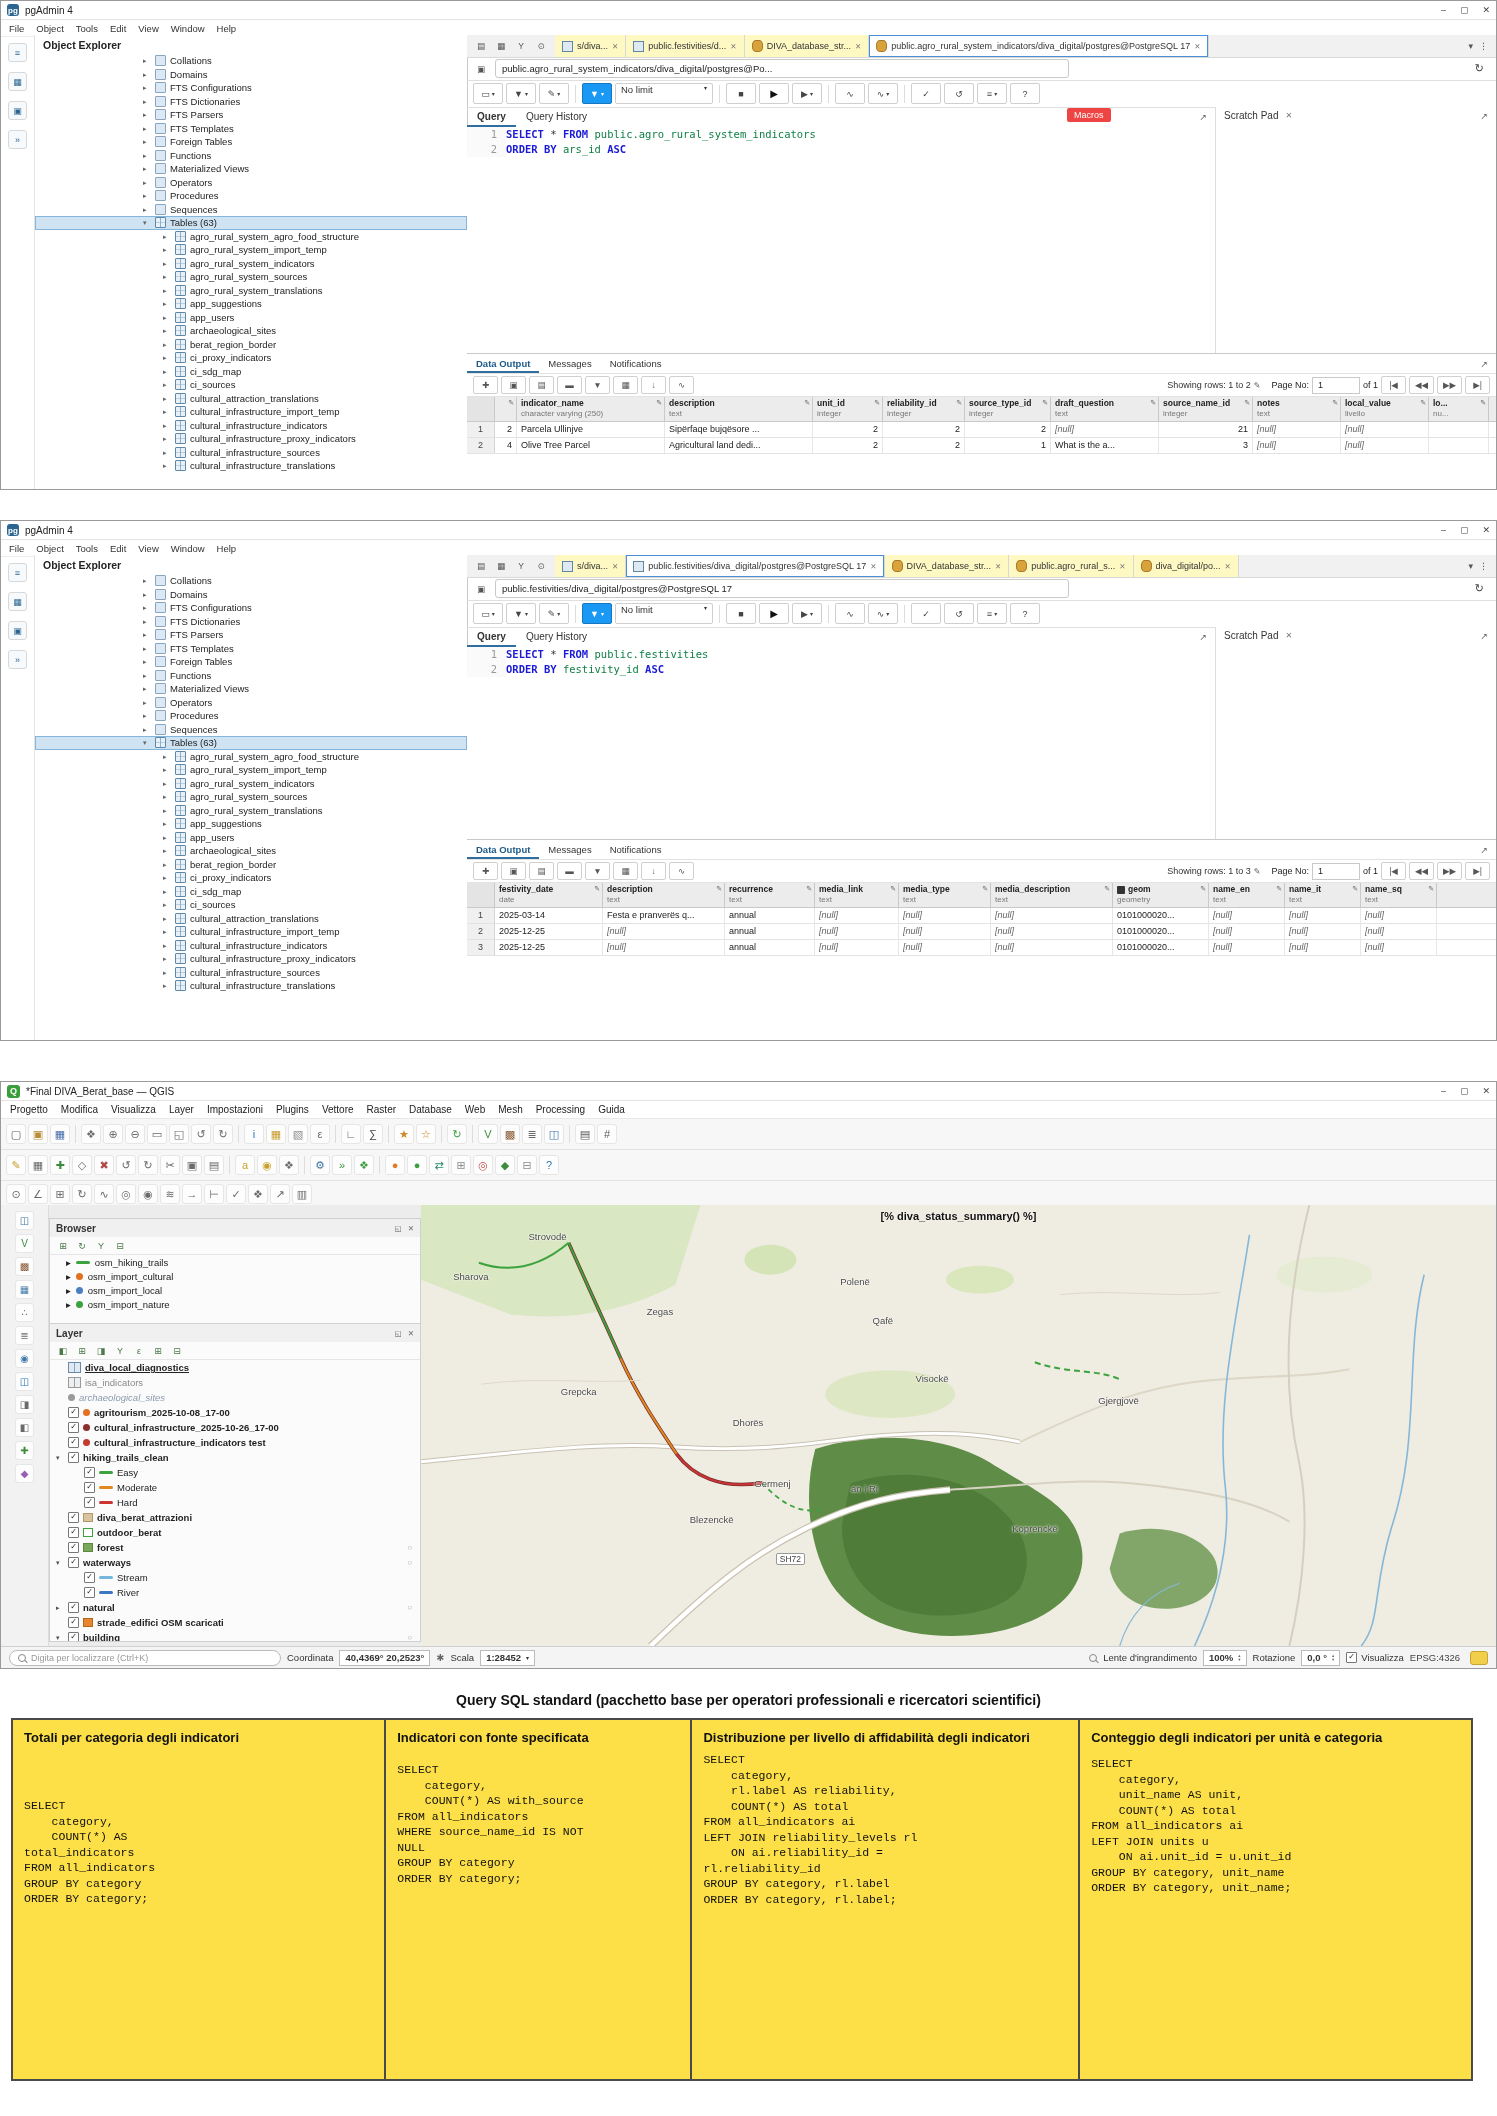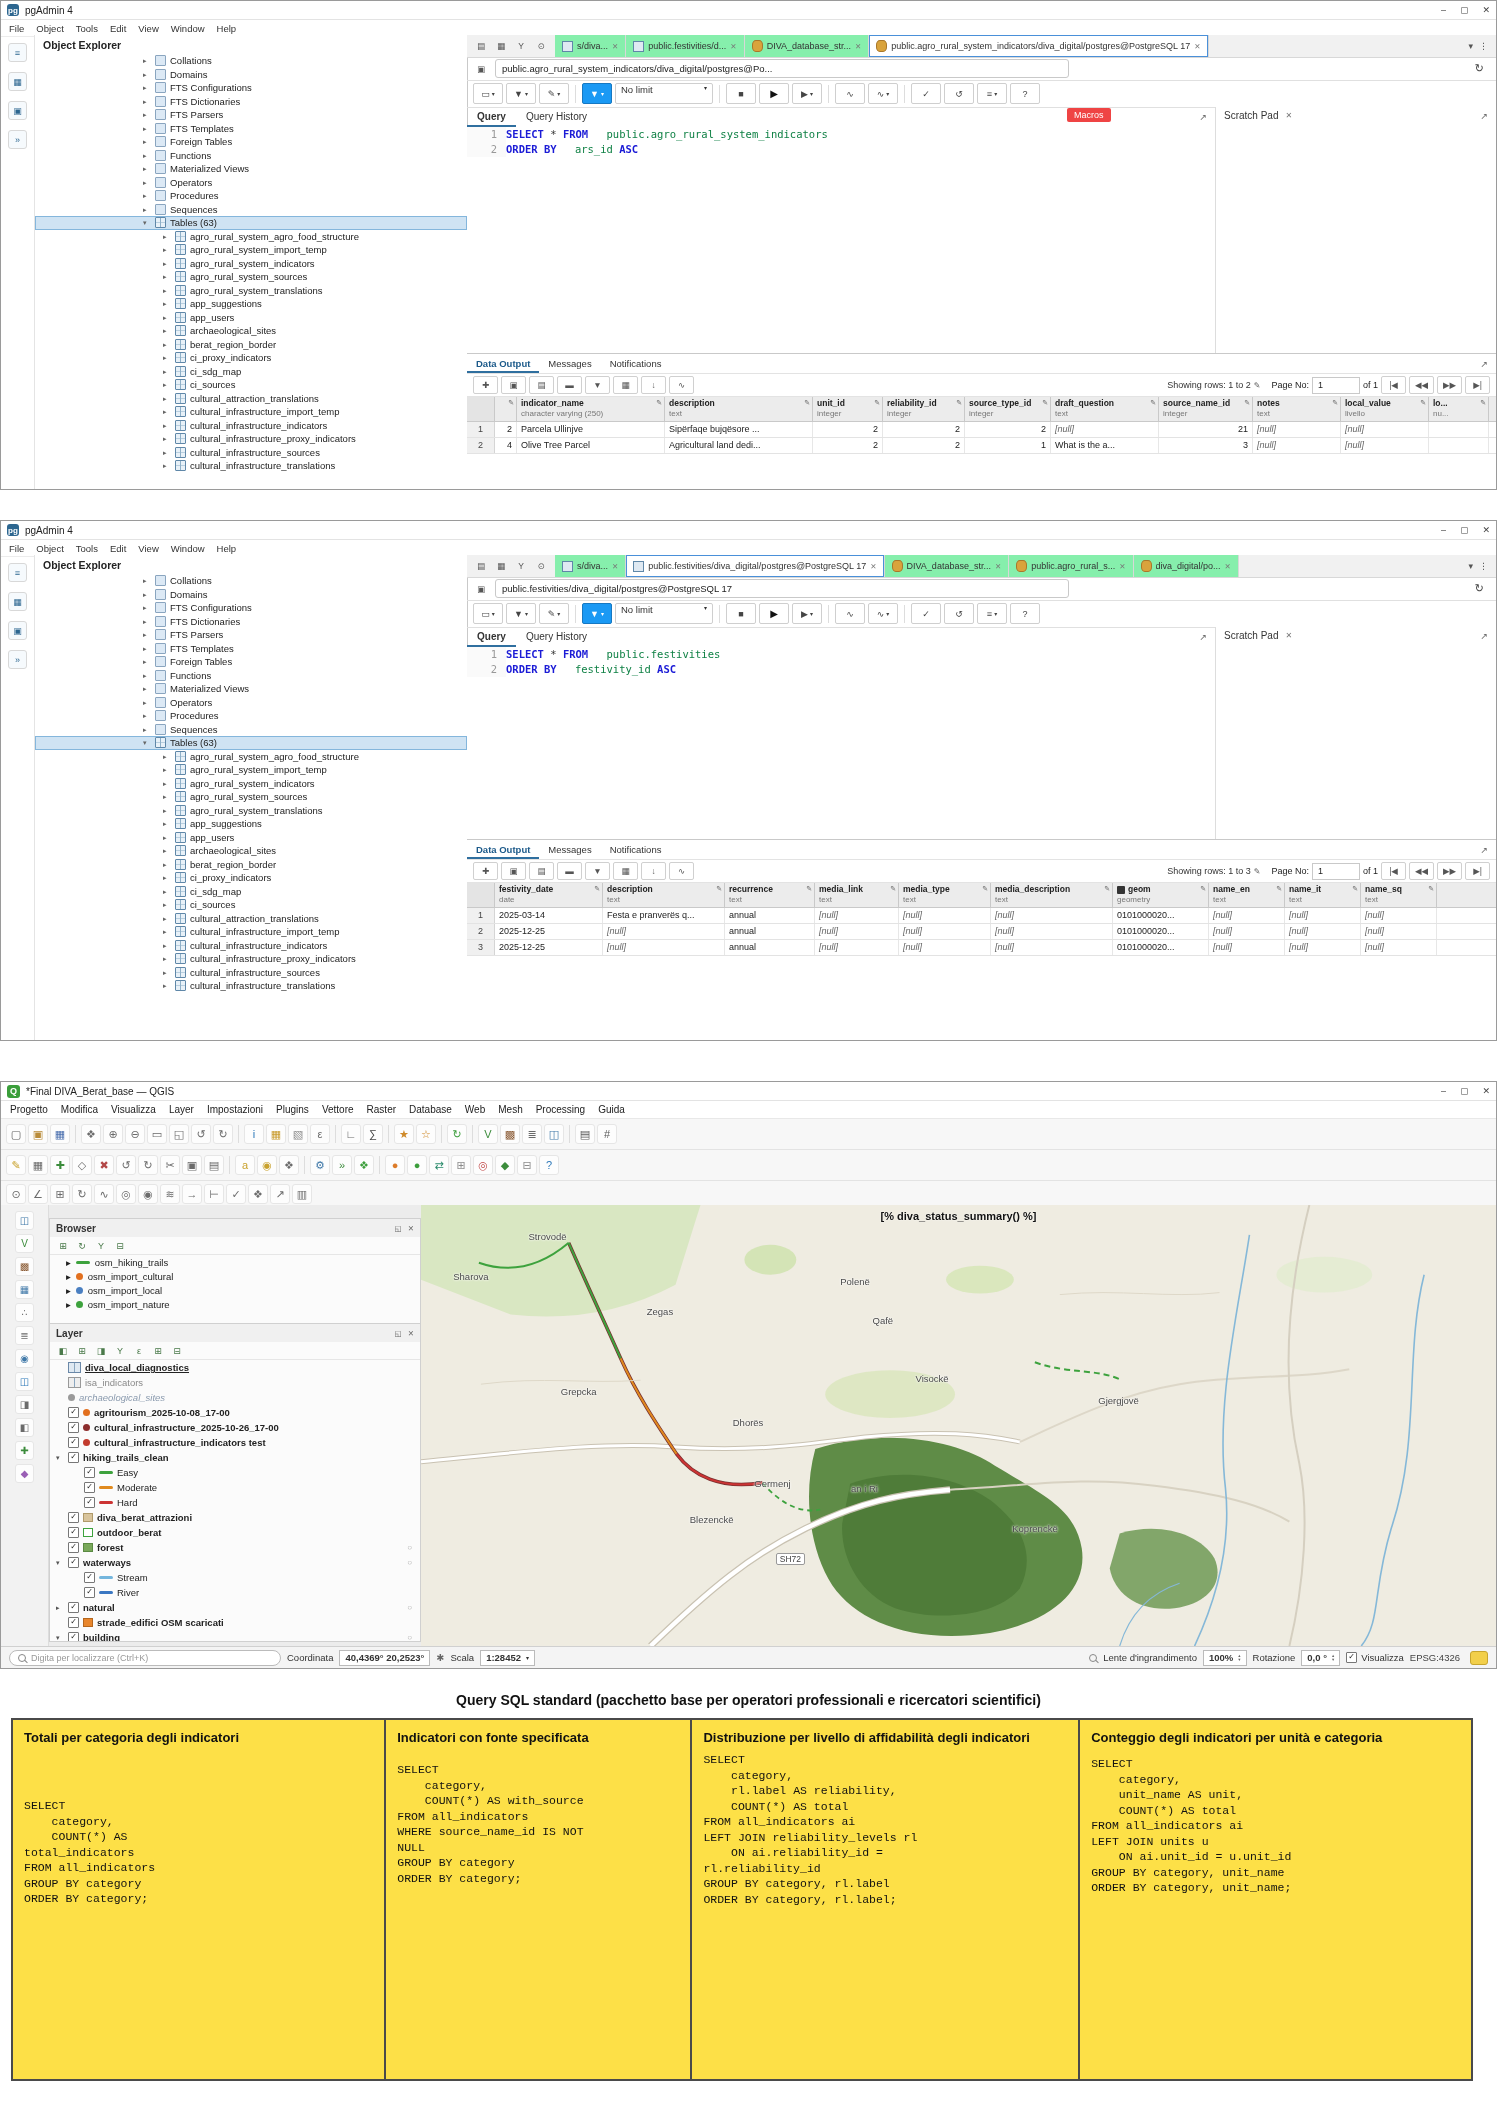--- a/index.html
+++ b/index.html
@@ -26,21 +26,21 @@
   .titem.child{padding-left:128px;}
   .titem.selected{background:#cfe3f3;box-shadow:inset 0 0 0 1px #84b6dc;}
   .titem .chev{width:8px;color:#666;font-size:7px;flex:none;}
   .nicon{width:9px;height:9px;flex:none;border:1px solid #8aa5bf;background:#dce9f5;border-radius:1px;}
   .tblicon{border:1px solid #5f87a8;background:linear-gradient(90deg,transparent 45%,#8fb0c8 45%,#8fb0c8 58%,transparent 58%),linear-gradient(0deg,transparent 45%,#b9cfdf 45%,#b9cfdf 58%,transparent 58%),#e8f1f8;}
   .pgmain{position:absolute;left:466px;right:0;top:0;bottom:0;}
   .tabbar{position:absolute;left:0;right:0;top:0;height:22px;background:#f1f1f1;border-bottom:1px solid #d8d8d8;display:flex;align-items:stretch;font-size:9px;}
   .tb-icons{display:flex;align-items:center;gap:4px;padding:0 6px;}
   .mini-icon{width:14px;height:14px;display:flex;align-items:center;justify-content:center;font-size:8.5px;color:#555;border:1px solid transparent;}
   .tabs{display:flex;align-items:stretch;overflow:hidden;}
-  .tab{display:flex;align-items:center;gap:4px;padding:0 7px;border-right:1px solid #d8d8d8;color:#333;background:#86efac;}
+  .tab{display:flex;align-items:center;gap:4px;padding:0 7px;border-right:1px solid #d8d8d8;color:#333;background:#fef9c3;}
   .tab.active{background:#fff;box-shadow:inset 0 0 0 1px #4a90d9;}
   .tablabel{overflow:hidden;text-overflow:ellipsis;white-space:nowrap;max-width:330px;}
   .tabx{color:#777;font-size:7.5px;}
   .tabicon-db{width:9px;height:10px;background:#d9a33c;border:1px solid #a8772a;border-radius:4px/5px;flex:none;}
   .tabicon-tbl{width:9px;height:9px;border:1px solid #5f87a8;background:#dfe9f2;flex:none;}
   .tab-end{margin-left:auto;display:flex;align-items:center;gap:6px;padding:0 8px;color:#555;font-size:9px;}
   .connbar{position:absolute;left:0;right:0;top:22px;height:23px;border-bottom:1px solid #e0e0e0;display:flex;align-items:center;gap:6px;padding:0 6px;font-size:9.5px;}
   .connbox{width:560px;height:17px;border:1px solid #c9c9c9;border-radius:3px;display:flex;align-items:center;padding:0 6px;gap:5px;overflow:hidden;white-space:nowrap;}
   .conn-refresh{margin-left:auto;color:#444;font-size:11px;padding-right:6px;}
   .qtoolbar{position:absolute;left:0;right:0;top:45px;height:27px;border-bottom:1px solid #e0e0e0;display:flex;align-items:center;gap:3px;padding:0 6px;}
@@ -54,21 +54,21 @@
   .querytabs{position:absolute;left:0;right:281px;top:72px;height:20px;display:flex;align-items:center;font-size:10px;border-bottom:1px solid #e7e7e7;}
   .qt{padding:0 10px;line-height:20px;color:#333;}
   .qt.active{font-weight:bold;box-shadow:inset 0 -2px 0 #2f6f9f;}
   .qt-expand{margin-left:auto;padding:0 8px;color:#666;font-size:9px;}
   .editor{position:absolute;left:0;right:281px;top:92px;font-size:10.5px;line-height:15px;font-family:"DejaVu Sans Mono","Liberation Mono",monospace;background:#fff;}
   #pg1 .editor,#pg1 .scratch{bottom:135px;}
   #pg2 .editor,#pg2 .scratch{bottom:200px;}
   .sqlline{display:flex;height:15px;}
   .lnum{width:30px;text-align:right;padding-right:9px;color:#999;background:#fafafa;flex:none;}
   .tok-kw{color:#1b1bd6;font-weight:bold;}
-  .tok-id{color:#0e8044;margin-left:12px;}
+  .tok-id{color:#0e8044;}
   .tok-pl{color:#333;}
   .scratch{position:absolute;right:0;width:280px;top:72px;border-left:1px solid #ddd;background:#fff;}
   .scratch-head{display:flex;align-items:center;gap:7px;font-size:10px;padding:3px 8px;color:#333;}
   .scratch-x{font-size:8px;color:#777;}
   .scratch-expand{margin-left:auto;font-size:9px;color:#666;}
   .macros-tip{position:absolute;left:600px;top:73px;background:#ef4444;color:#fff;font-size:9px;padding:2px 7px;border-radius:2px;z-index:5;}
   .output{position:absolute;left:0;right:0;bottom:0;border-top:1px solid #c9c9c9;background:#fff;}
   #pg1 .output{height:135px;} #pg2 .output{height:200px;}
   .out-tabs{height:19px;display:flex;align-items:center;font-size:9.5px;border-bottom:1px solid #e3e3e3;}
   .out-tab{padding:0 9px;line-height:19px;color:#333;}

